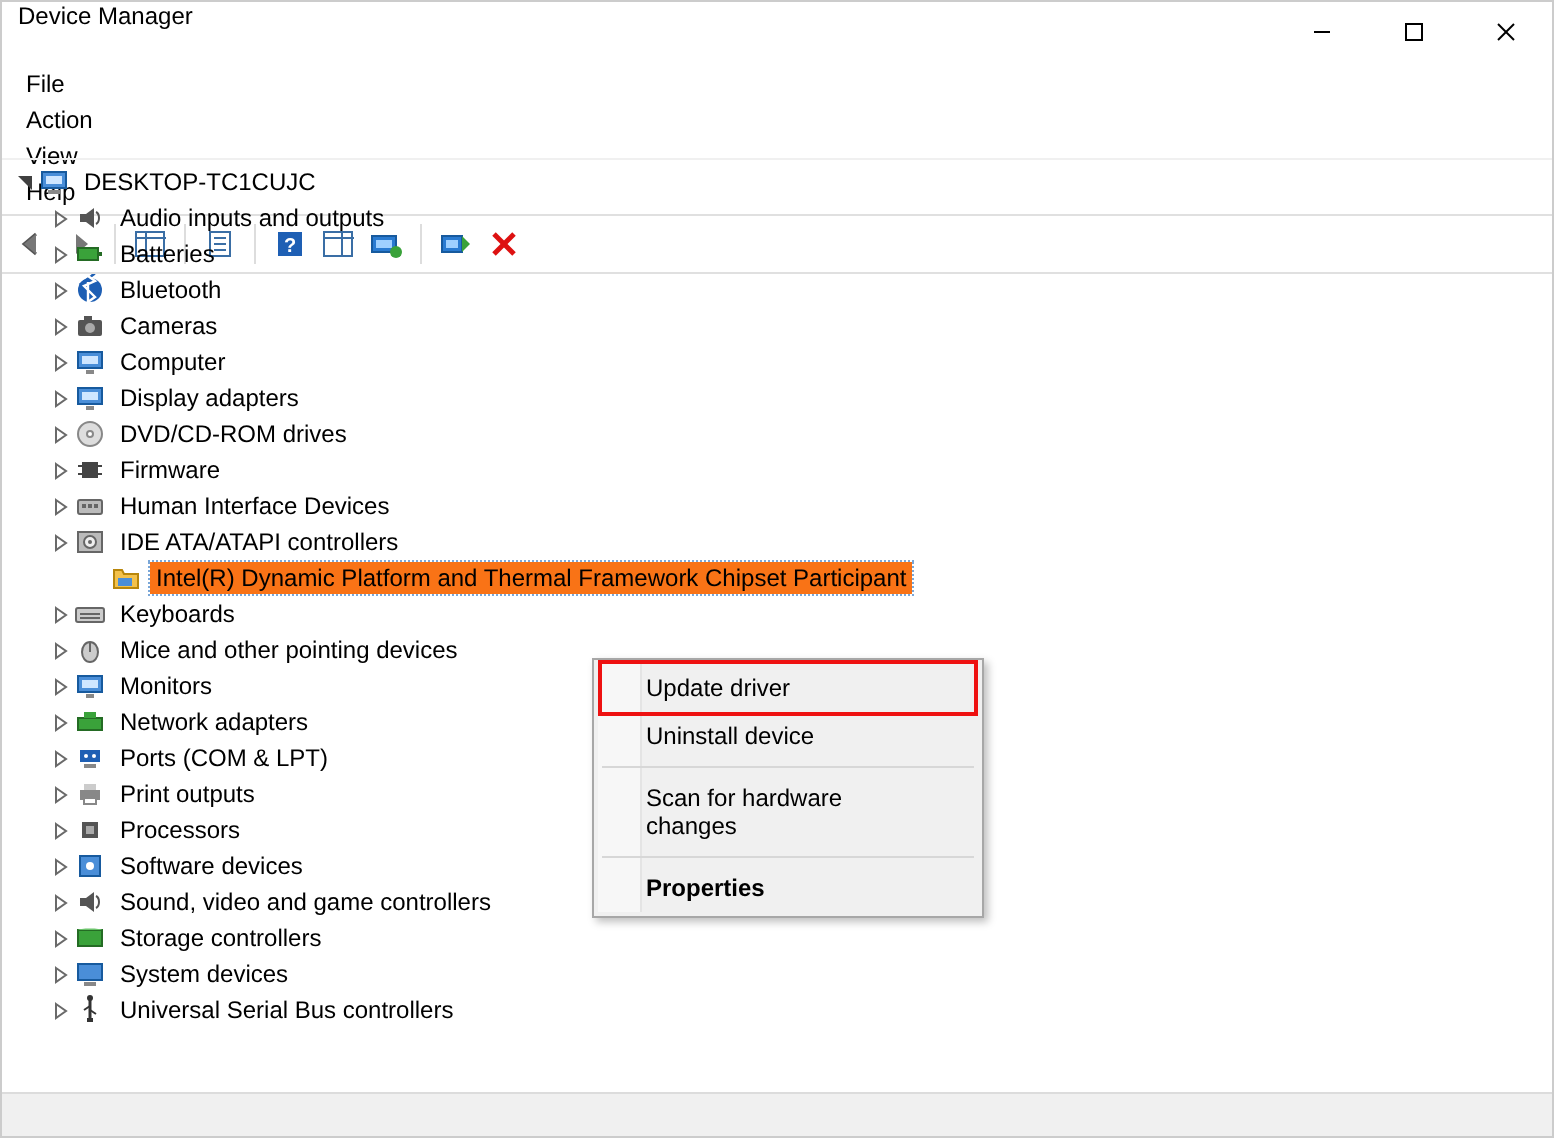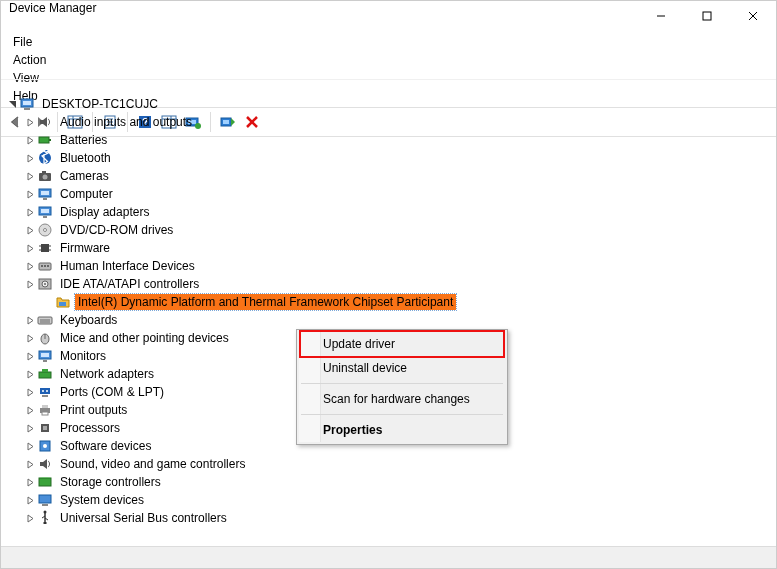--- a/index.html
+++ b/index.html
@@ -78,28 +78,28 @@
   .node .ico {
     width: 16px; height: 16px;
     display: inline-flex; align-items: center; justify-content: center;
     margin-right: 4px;
   }
   .node .lbl { padding: 1px 3px; }
   .node.selected .lbl {
     background: #f97316;
     outline: 1px dotted #7aa7d8;
   }
-  .indent0 { padding-left: 2px; margin-top: 13px; }
+  .indent0 { padding-left: 2px; }
   .indent1 { padding-left: 20px; }
   .indent2 { padding-left: 38px; }
   
   .ctxmenu {
     position: absolute;
     left: 295px; top: 328px;
-    width: 212px;
+    width: 196px;
     background: #f0f0f0;
     border: 1px solid #a7a7a7;
     box-shadow: 2px 2px 4px rgba(0,0,0,0.25);
     padding: 2px;
   }
   .ctxitem {
     padding: 5px 20px 5px 24px;
     font-size: 12px;
   }
   .ctxitem.bold { font-weight: 700; }

